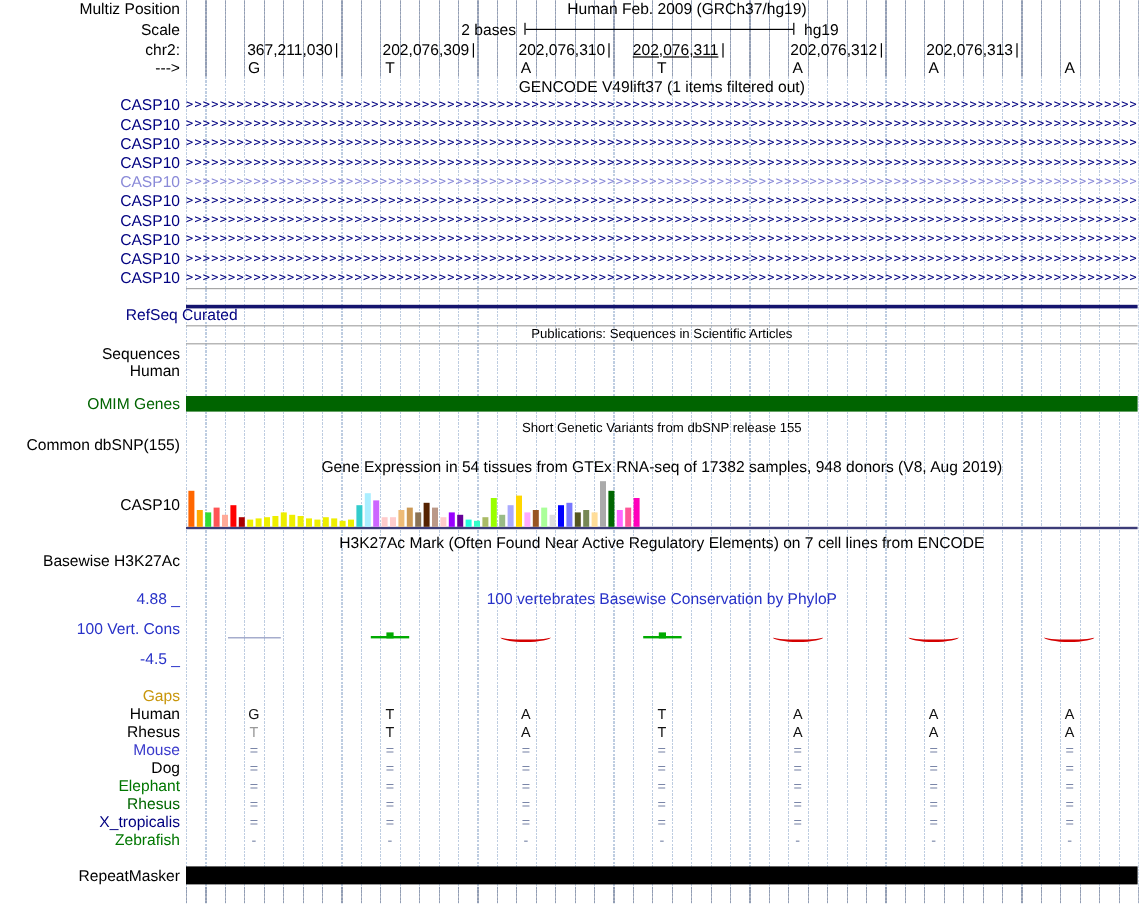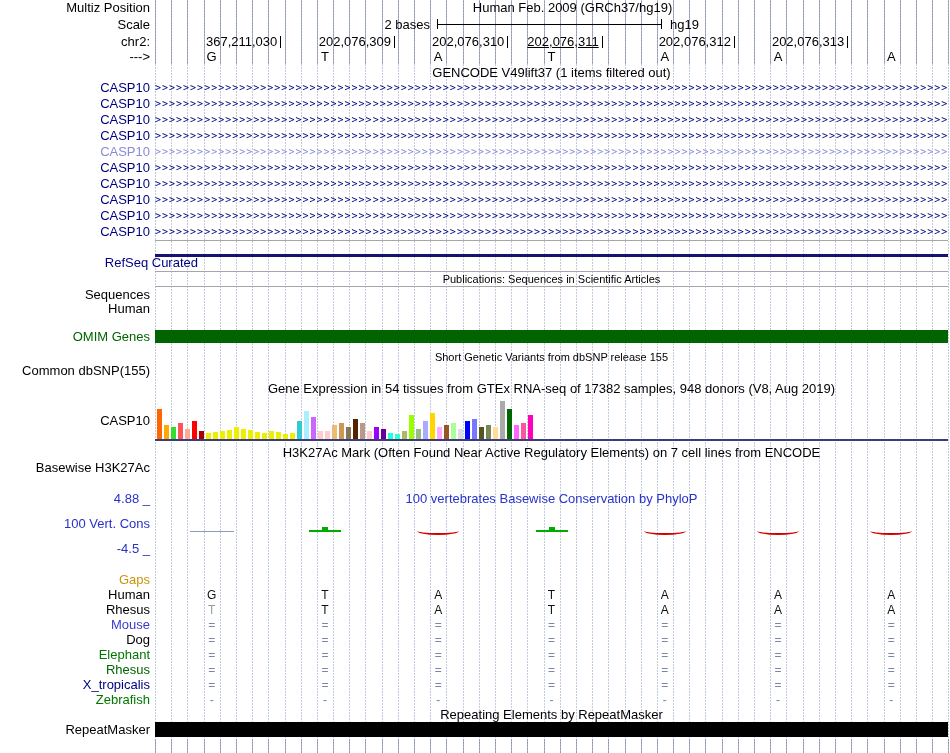--- a/index.html
+++ b/index.html
@@ -94,21 +94,20 @@
 
   <div class="title" style="top:446px">H3K27Ac Mark (Often Found Near Active Regulatory Elements) on 7 cell lines from ENCODE</div>
   <div class="llbl" style="top:461px">Basewise H3K27Ac</div>
 
   <div class="llbl" style="top: 492px; color: rgb(40, 50, 200);">4.88 _</div>
   <div class="title" style="top: 492px; color: rgb(40, 50, 200);">100 vertebrates Basewise Conservation by PhyloP</div>
   <div class="llbl" style="top: 517px; color: rgb(40, 50, 200);">100 Vert. Cons</div>
   <div class="llbl" style="top: 542px; color: rgb(40, 50, 200);">-4.5 _</div>
 
 
-  <div class="title" style="top:708px">Repeating Elements by RepeatMasker</div>
   <div class="hline" style="top: 722px; height: 15px; background: rgb(0, 0, 0);"></div>
   <div class="llbl" style="top:723px">RepeatMasker</div>
 
 <div class="coord" style="left: 183.643px;"><span>367,211,030</span><span class="tick"></span></div>
     <div class="coord" style="left: 296.929px;"><span>202,076,309</span><span class="tick"></span></div>
     <div class="coord" style="left: 410.214px;"><span>202,076,310</span><span class="tick"></span></div>
     <div class="coord" style="left: 505px; text-decoration: underline;"><span>202,076,311</span><span class="tick"></span></div>
     <div class="coord" style="left: 636.786px;"><span>202,076,312</span><span class="tick"></span></div>
     <div class="coord" style="left: 750.071px;"><span>202,076,313</span><span class="tick"></span></div>
     <div class="base" style="left: 196.643px;">G</div>

